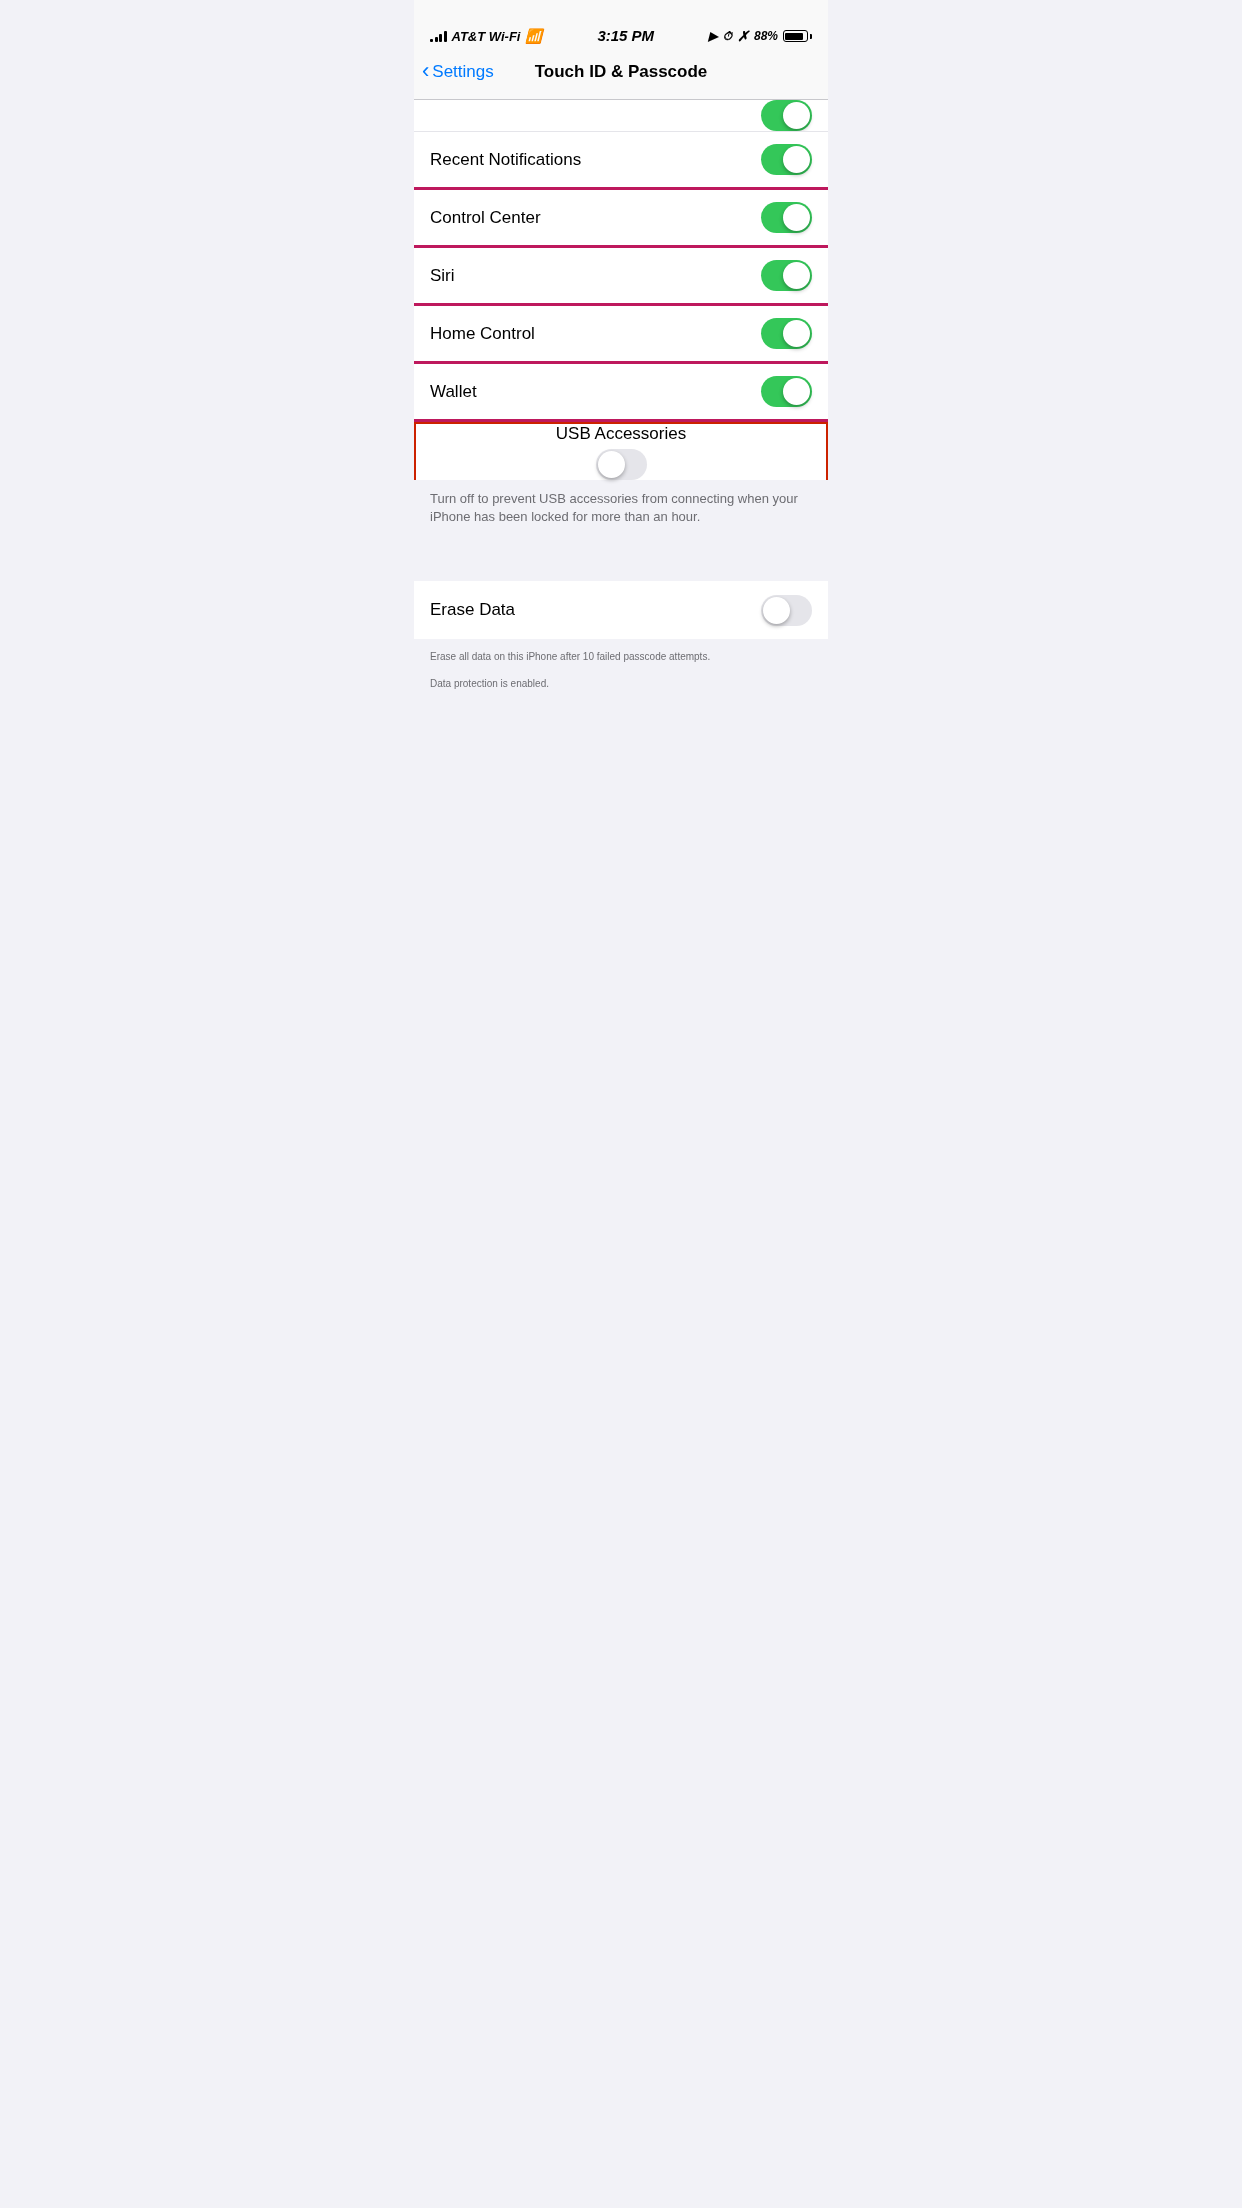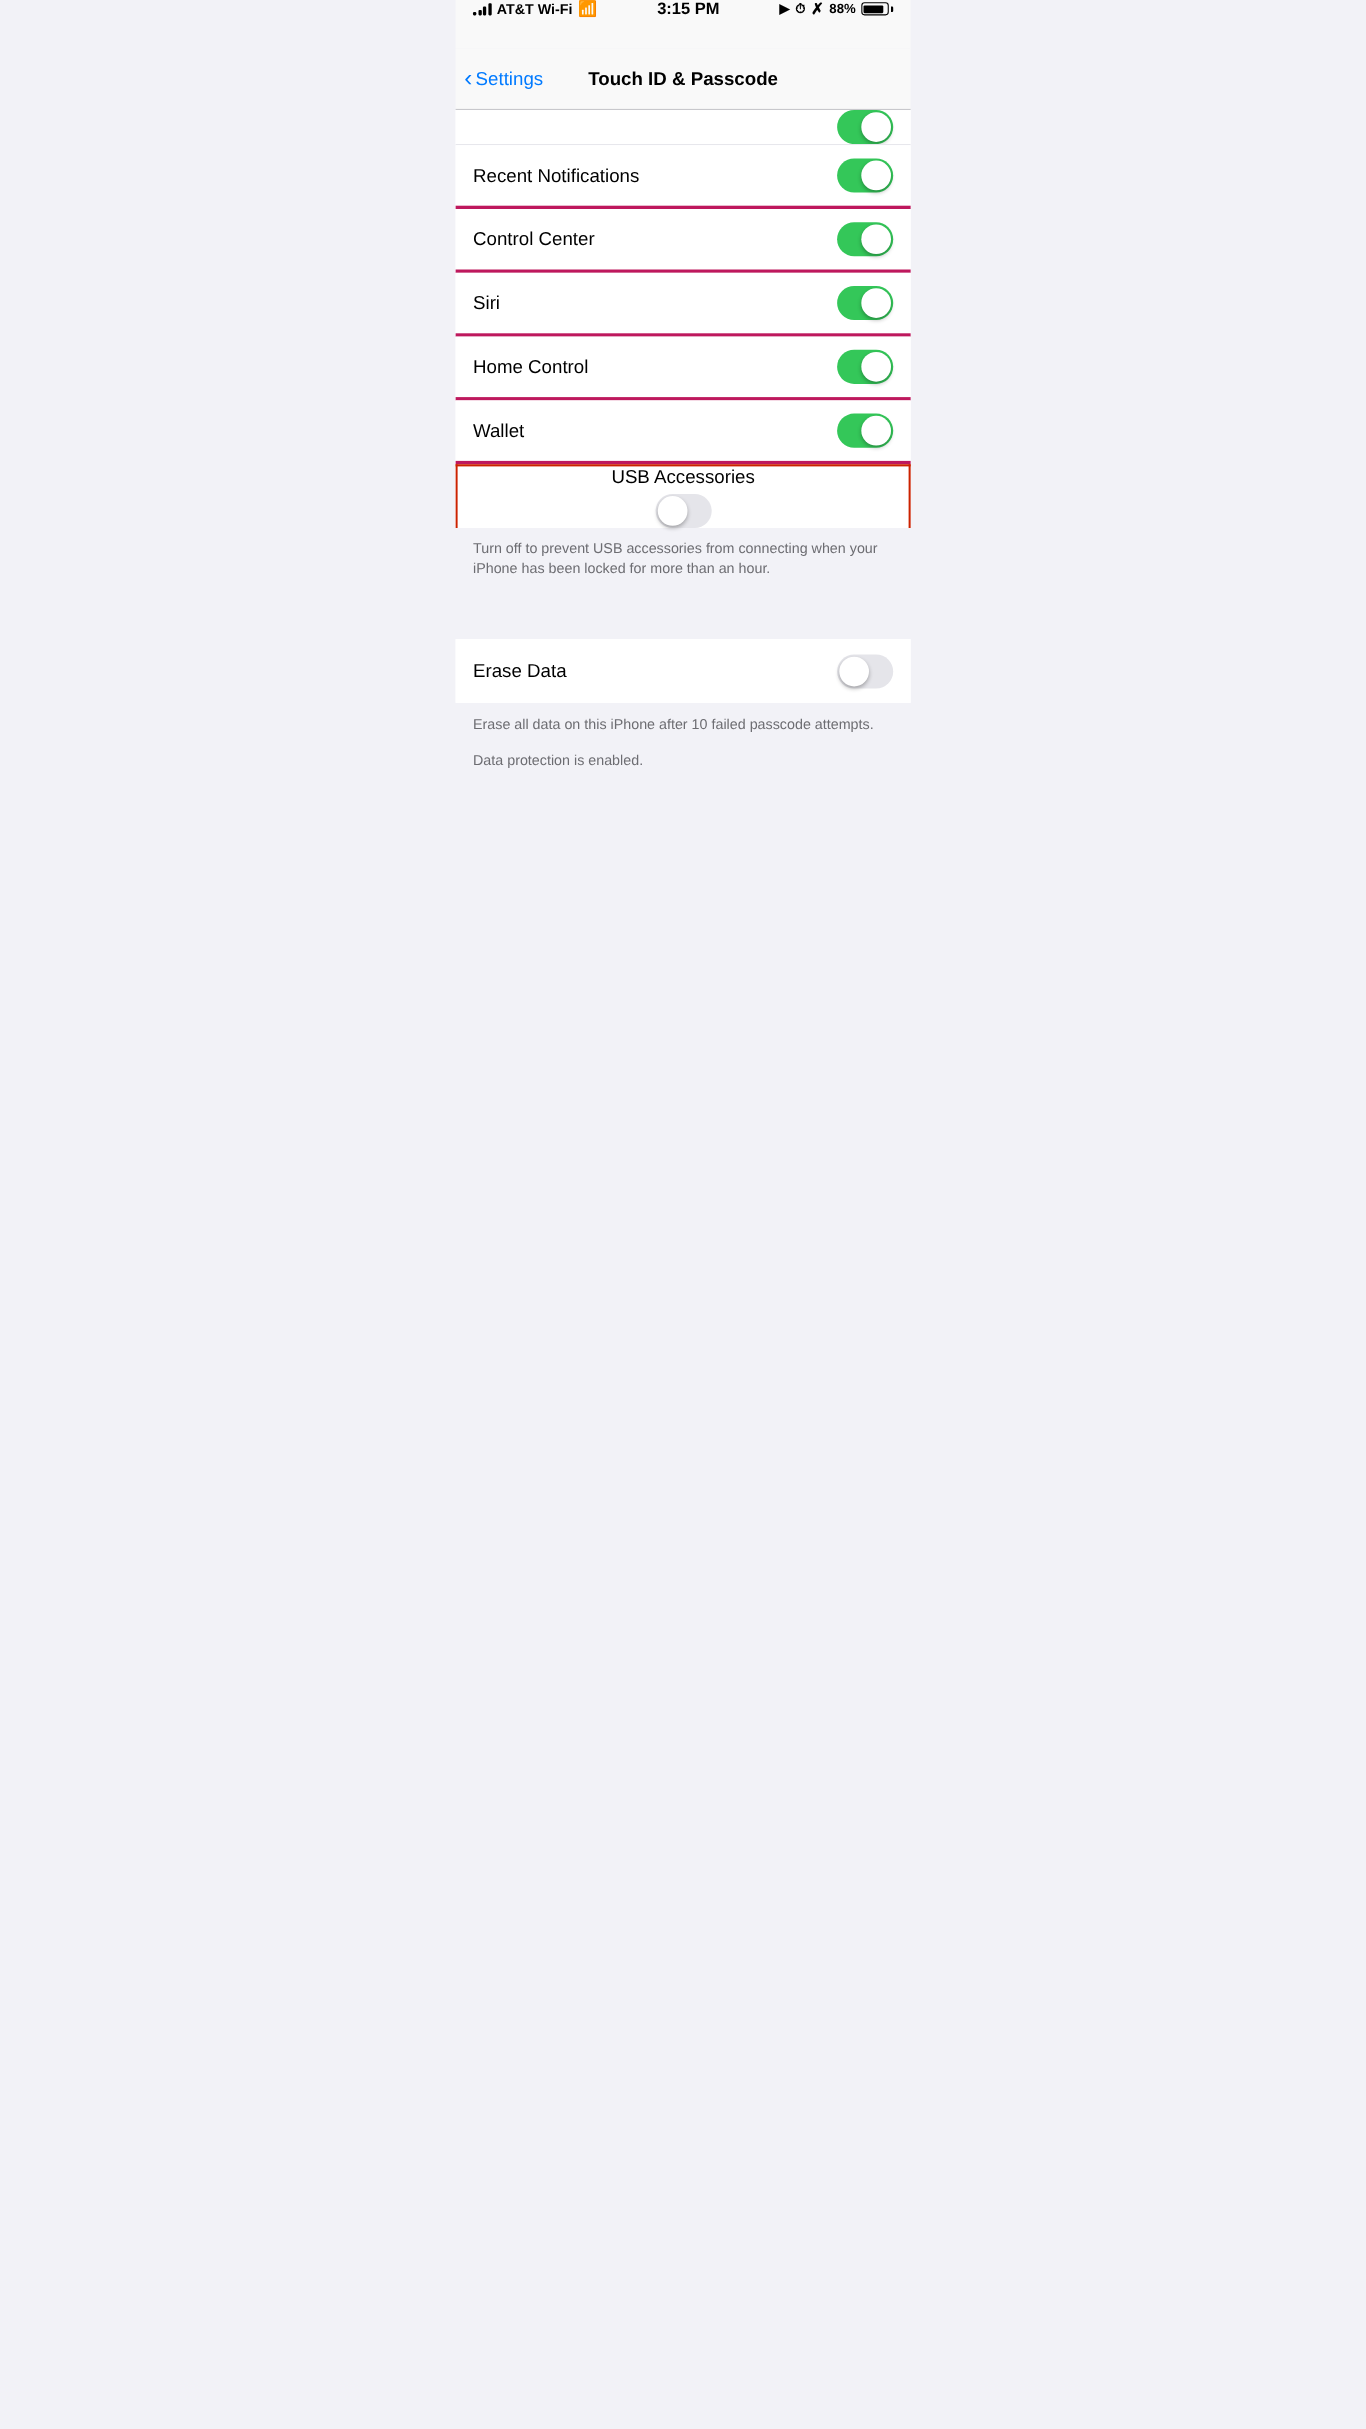--- a/index.html
+++ b/index.html
@@ -16,25 +16,26 @@
       width: 414px;
       margin: 0 auto;
       max-width: 414px;
     }
 
     
     .status-bar {
       background: #f9f9f9;
       height: 44px;
       display: flex;
-      align-items: flex-start;
+      align-items: flex-end;
       justify-content: space-between;
       padding: 0 16px;
       font-size: 15px;
       font-weight: 600;
+      font-style: italic;
     }
 
     .status-left {
       display: flex;
       align-items: center;
       gap: 5px;
       font-size: 13px;
       font-weight: 600;
     }
 
@@ -238,21 +239,21 @@
       overflow: hidden;
     }
 
     .partial-label {
       font-size: 17px;
       color: #000;
     }
 
     .bottom-description {
       padding: 10px 16px 15px 16px;
-      font-size: 13px;
+      font-size: 10px;
       color: #6d6d72;
       background: #f2f2f7;
       line-height: 1.5;
     }
   </style>
 </head>
 <body>
 
 <div class="status-bar">
   <div class="status-left">

